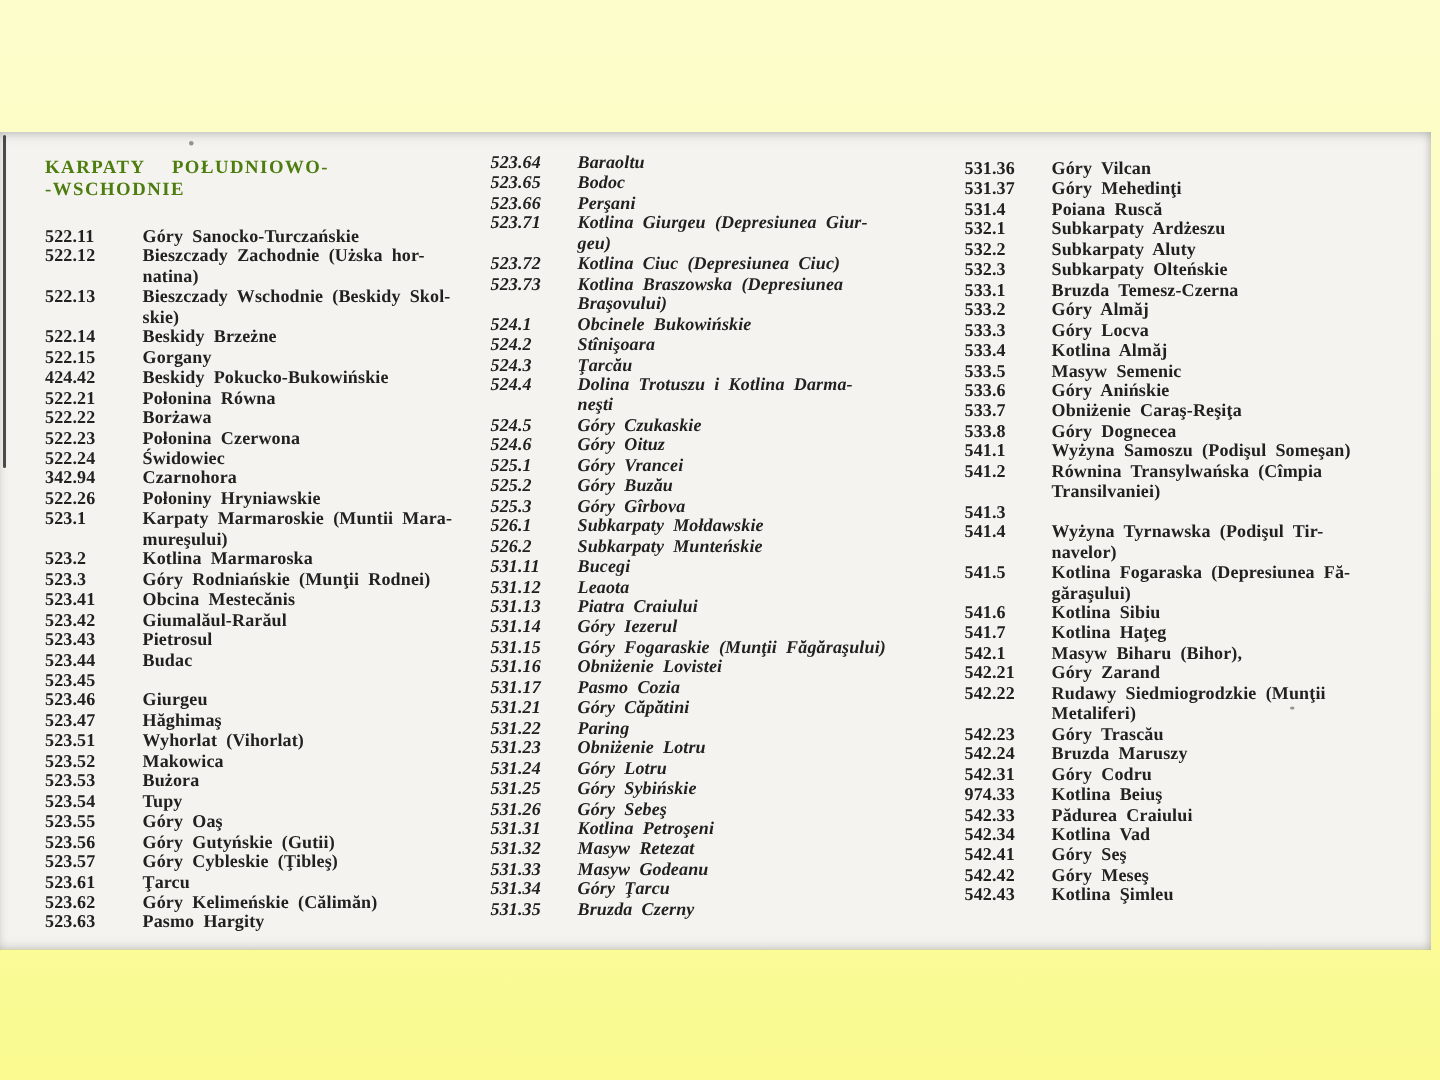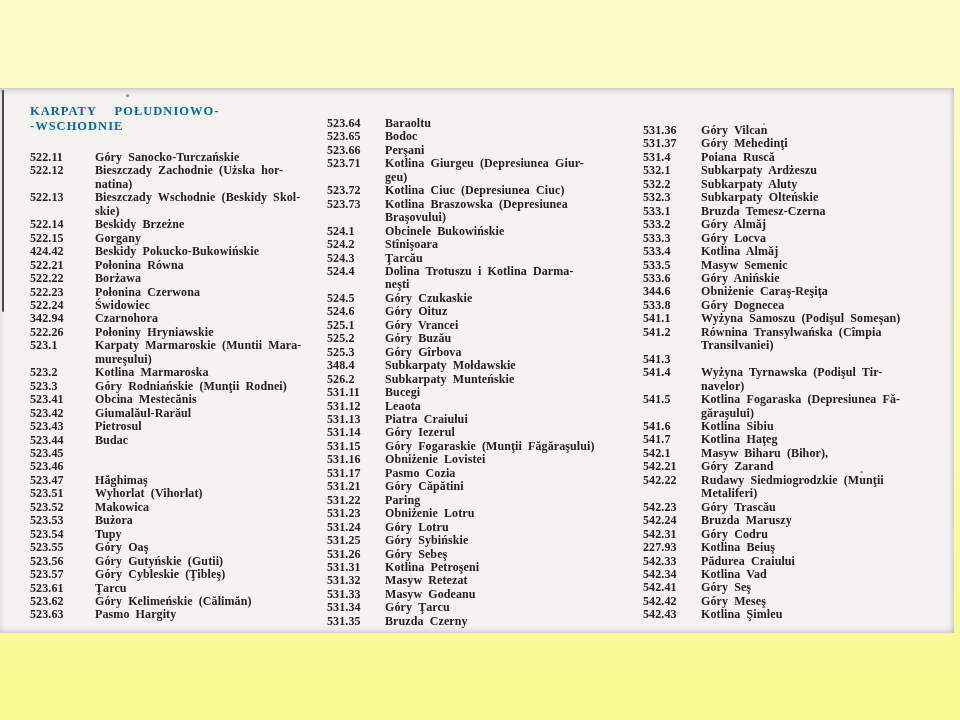--- a/index.html
+++ b/index.html
@@ -34,30 +34,30 @@
   .column {
     position: absolute;
     color: #222120;
     font-size: 12px;
     font-weight: bold;
     line-height: 13.45px;
     word-spacing: 3px;
     letter-spacing: 0.1px;
   }
   .column.c1 { left: 30px;  top: 16px; width: 292px; }
-  .column.c2 { left: 327px; top: 29px; width: 304px; }
-  .column.c3 { left: 643px; top: 36px; width: 303px; }
+  .column.c2 { left: 327px; top: 14px; width: 304px; font-style: italic; }
+  .column.c3 { left: 643px; top: 18px; width: 303px; }
 
   .heading {
     font-size: 12.5px;
     line-height: 15px;
     letter-spacing: 1px;
     word-spacing: 14px;
     margin-bottom: 17px;
-    color: #0369a1;
+    color: #4d7c0f;
   }
   .entry { display: flex; align-items: flex-start; }
   .entry .code { flex: 0 0 65px; }
   .column.c2 .entry .code, .column.c3 .entry .code { flex-basis: 58px; }
   .entry .name { flex: 1; white-space: pre-wrap; }
 </style>
 </head>
 <body>
 
 <div class="scan-page">
@@ -148,20 +148,21 @@
       </div>
       <div class="entry">
         <span class="code">523.44</span>
         <span class="name">Budac</span>
       </div>
       <div class="entry">
         <span class="code">523.45</span>
       </div>
       <div class="entry">
         <span class="code">523.46</span>
+        <span class="name">Giurgeu</span>
       </div>
       <div class="entry">
         <span class="code">523.47</span>
         <span class="name">Hăghimaş</span>
       </div>
       <div class="entry">
         <span class="code">523.51</span>
         <span class="name">Wyhorlat (Vihorlat)</span>
       </div>
       <div class="entry">
@@ -260,21 +261,21 @@
       </div>
       <div class="entry">
         <span class="code">525.2</span>
         <span class="name">Góry Buzău</span>
       </div>
       <div class="entry">
         <span class="code">525.3</span>
         <span class="name">Góry Gîrbova</span>
       </div>
       <div class="entry">
-        <span class="code">348.4</span>
+        <span class="code">526.1</span>
         <span class="name">Subkarpaty Mołdawskie</span>
       </div>
       <div class="entry">
         <span class="code">526.2</span>
         <span class="name">Subkarpaty Munteńskie</span>
       </div>
       <div class="entry">
         <span class="code">531.11</span>
         <span class="name">Bucegi</span>
       </div>
@@ -391,21 +392,21 @@
       </div>
       <div class="entry">
         <span class="code">533.5</span>
         <span class="name">Masyw Semenic</span>
       </div>
       <div class="entry">
         <span class="code">533.6</span>
         <span class="name">Góry Anińskie</span>
       </div>
       <div class="entry">
-        <span class="code">344.6</span>
+        <span class="code">533.7</span>
         <span class="name">Obniżenie Caraş-Reşiţa</span>
       </div>
       <div class="entry">
         <span class="code">533.8</span>
         <span class="name">Góry Dognecea</span>
       </div>
       <div class="entry">
         <span class="code">541.1</span>
         <span class="name">Wyżyna Samoszu (Podişul Someşan)</span>
       </div>
@@ -454,21 +455,21 @@
       </div>
       <div class="entry">
         <span class="code">542.24</span>
         <span class="name">Bruzda Maruszy</span>
       </div>
       <div class="entry">
         <span class="code">542.31</span>
         <span class="name">Góry Codru</span>
       </div>
       <div class="entry">
-        <span class="code">227.93</span>
+        <span class="code">974.33</span>
         <span class="name">Kotlina Beiuş</span>
       </div>
       <div class="entry">
         <span class="code">542.33</span>
         <span class="name">Pădurea Craiului</span>
       </div>
       <div class="entry">
         <span class="code">542.34</span>
         <span class="name">Kotlina Vad</span>
       </div>

